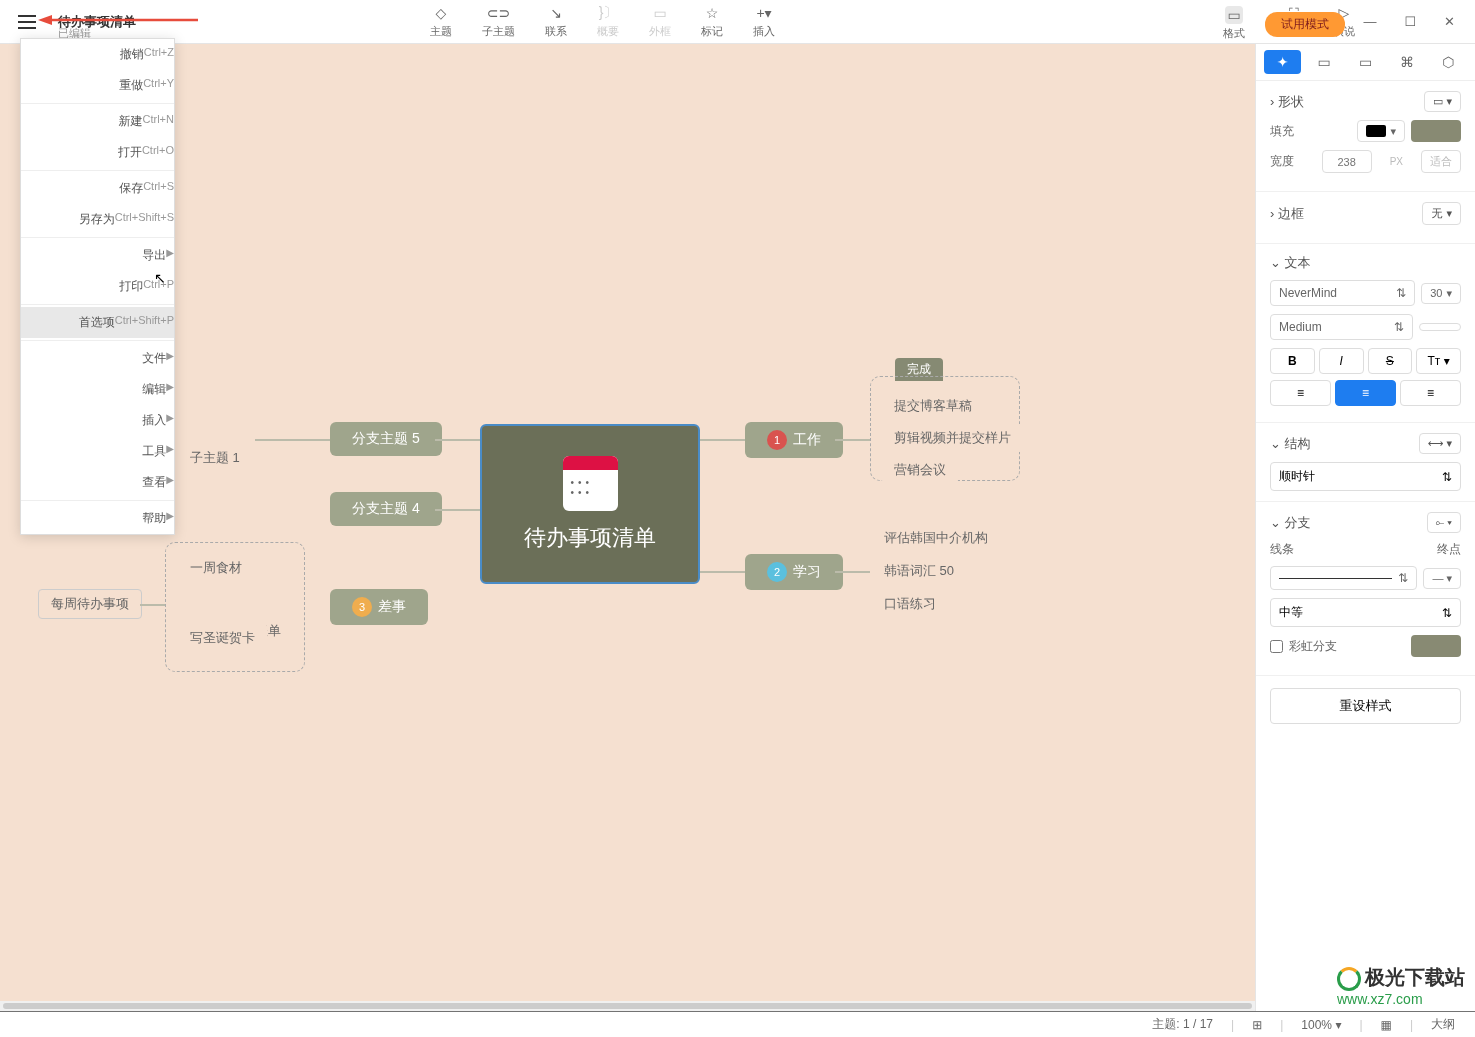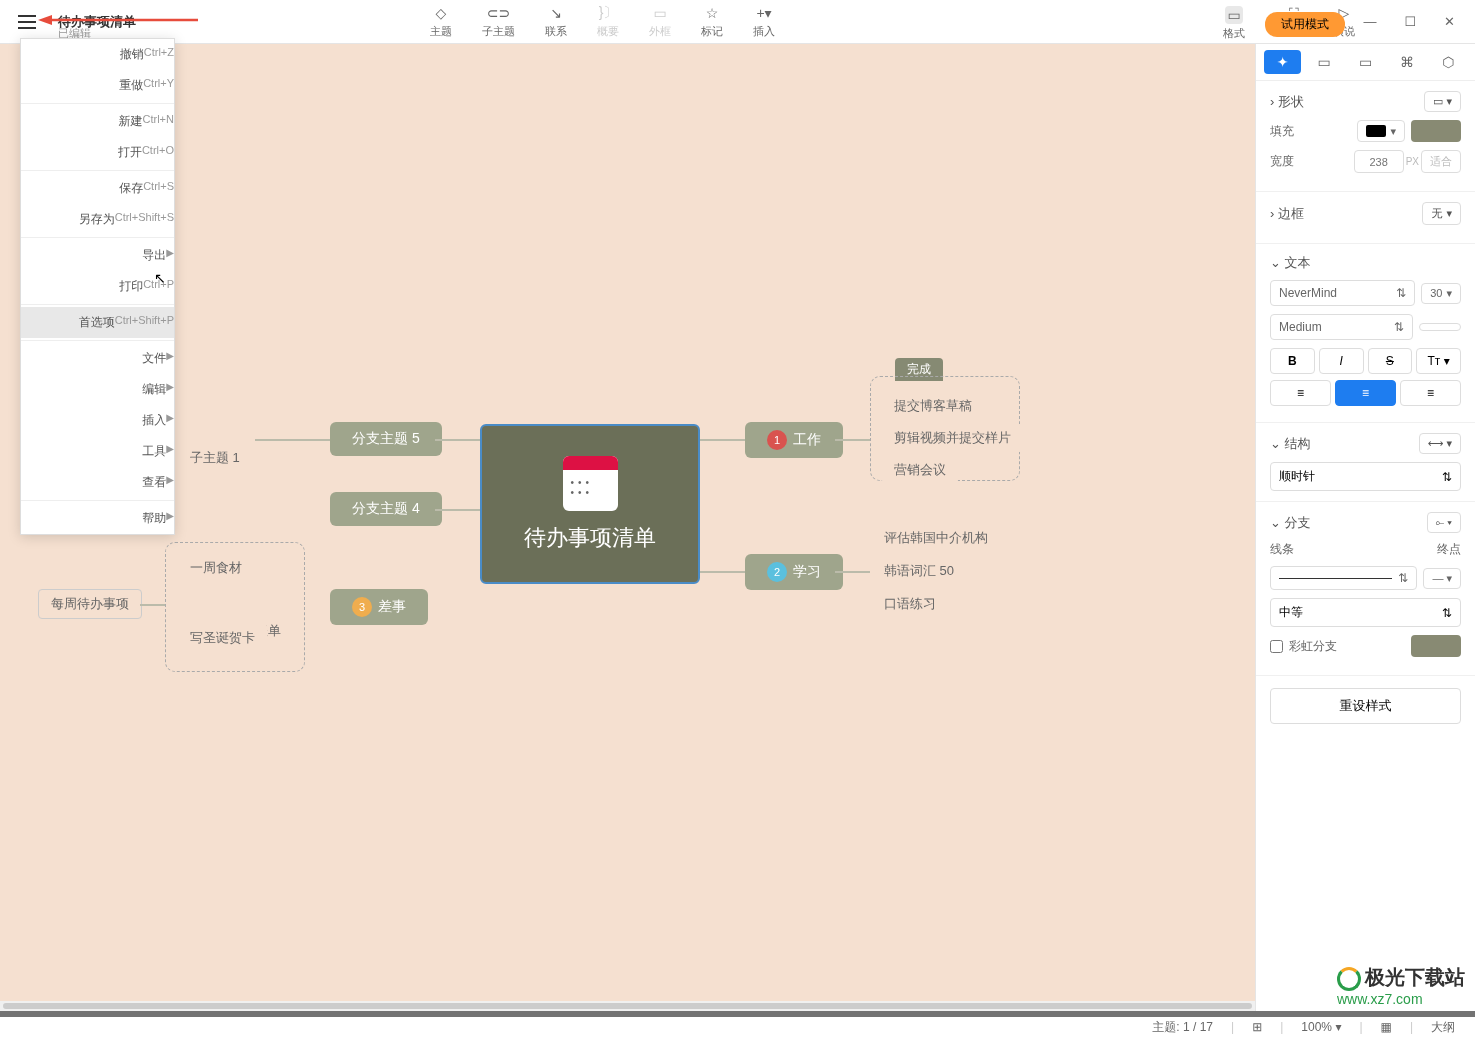--- a/index.html
+++ b/index.html
@@ -14,21 +14,21 @@
 
 .toolbar-center { position: absolute; left: 430px; display: flex; gap: 30px; }
 .tb-item { display: flex; flex-direction: column; align-items: center; font-size: 11px; color: #666; cursor: pointer; }
 .tb-item.disabled { color: #ccc; }
 .tb-icon { width: 18px; height: 18px; margin-bottom: 2px; display: flex; align-items: center; justify-content: center; font-size: 14px; }
 
 .toolbar-right { position: absolute; right: 120px; display: flex; gap: 28px; }
 .format-btn { position: absolute; right: 15px; top: 8px; display: flex; flex-direction: column; align-items: center; }
 .format-active { background: #e8e8e8; border-radius: 4px; padding: 2px 6px; }
 
-.trial-btn { position: absolute; right: 130px; top: 12px; background: #ff9933; color: #000000; padding: 4px 16px; border-radius: 12px; font-size: 12px; cursor: pointer; margin-left: 10px; }
+.trial-btn { position: absolute; right: 130px; top: 12px; background: #ff9933; color: #7f1d1d; padding: 4px 16px; border-radius: 12px; font-size: 12px; cursor: pointer; margin-left: 10px; }
 .win-controls { position: absolute; right: 20px; top: 14px; display: flex; gap: 28px; font-size: 13px; color: #666; }
 
 
 .arrow1 { position: absolute; top: 15px; left: 38px; width: 160px; height: 20px; }
 .arrow2 { position: absolute; top: 245px; left: 165px; width: 140px; height: 30px; }
 .arrow-line { stroke: #e74c3c; stroke-width: 2.5; fill: none; }
 .arrow-head { fill: #e74c3c; }
 
 
 .dropdown { position: absolute; top: 38px; left: 20px; width: 155px; background: #fff; box-shadow: 0 2px 12px rgba(0,0,0,0.15); border: 1px solid #ddd; z-index: 100; }
@@ -77,21 +77,21 @@
 .color-block { width: 50px; height: 22px; background: #888a73; border-radius: 4px; }
 .input-mini { width: 50px; border: 1px solid #ddd; border-radius: 4px; padding: 3px 6px; font-size: 11px; text-align: center; color: #bbb; }
 .btn-row { display: flex; gap: 4px; margin: 6px 0; }
 .btn-row button { flex: 1; border: 1px solid #ddd; background: #fff; padding: 5px; border-radius: 4px; font-size: 12px; cursor: pointer; }
 .btn-row button.active { background: #1e7df0; color: #fff; border-color: #1e7df0; }
 .reset-btn { width: calc(100% - 28px); margin: 12px 14px; padding: 8px; border: 1px solid #ddd; border-radius: 4px; background: #fff; font-size: 13px; cursor: pointer; }
 .full-select { width: 100%; border: 1px solid #ddd; border-radius: 4px; padding: 5px 8px; font-size: 12px; display: flex; justify-content: space-between; align-items: center; }
 .line-select { flex:1; height:24px; border:1px solid #ddd; border-radius:4px; display:flex; align-items:center; padding:0 8px; }
 
 
-.statusbar { position: absolute; bottom: 0; left: 0; right: 0; height: 26px; background: #fff; border-top: 6px solid #737373; display: flex; align-items: center; justify-content: flex-end; padding: 0 20px; font-size: 12px; color: #666; gap: 18px; }
+.statusbar { position: absolute; bottom: 0; left: 0; right: 0; height: 26px; background: #fff; border-top: 1px solid #737373; display: flex; align-items: center; justify-content: flex-end; padding: 0 20px; font-size: 12px; color: #666; gap: 18px; }
 .statusbar .sep { color: #ccc; }
 
 
 .watermark { position: absolute; bottom: 30px; right: 10px; text-align: left; z-index: 200; }
 .watermark .logo-text { font-size: 20px; font-weight: bold; color: #333; }
 .watermark .url { font-size: 14px; color: #2a9d4a; }
 .watermark .swirl { display:inline-block; width:24px; height:24px; border:3px solid #2a9d4a; border-top-color:#f5a623; border-radius:50%; vertical-align:middle; margin-right:4px; }
 
 
 .connector { position: absolute; background: #bba; height: 2px; }
@@ -307,21 +307,21 @@
     </div>
     <div class="section-row">
       <span>填充</span>
       <div style="display:flex;gap:6px;">
         <div class="mini-select"><span class="color-swatch"></span>▾</div>
         <div class="color-block"></div>
       </div>
     </div>
     <div class="section-row">
       <span>宽度</span>
-      <div style="display:flex;gap:2px;">
+      <div style="display:flex;gap:18px;">
         <input class="input-mini" placeholder="238" style="">
         <span style="color:#bbb;font-size:10px;align-self:center;">PX</span>
         <div class="mini-select" style="color:#bbb;">适合</div>
       </div>
     </div>
   </div>
 
   <div class="panel-section">
     <div class="section-header">
         <span>› <span>边框</span></span>

